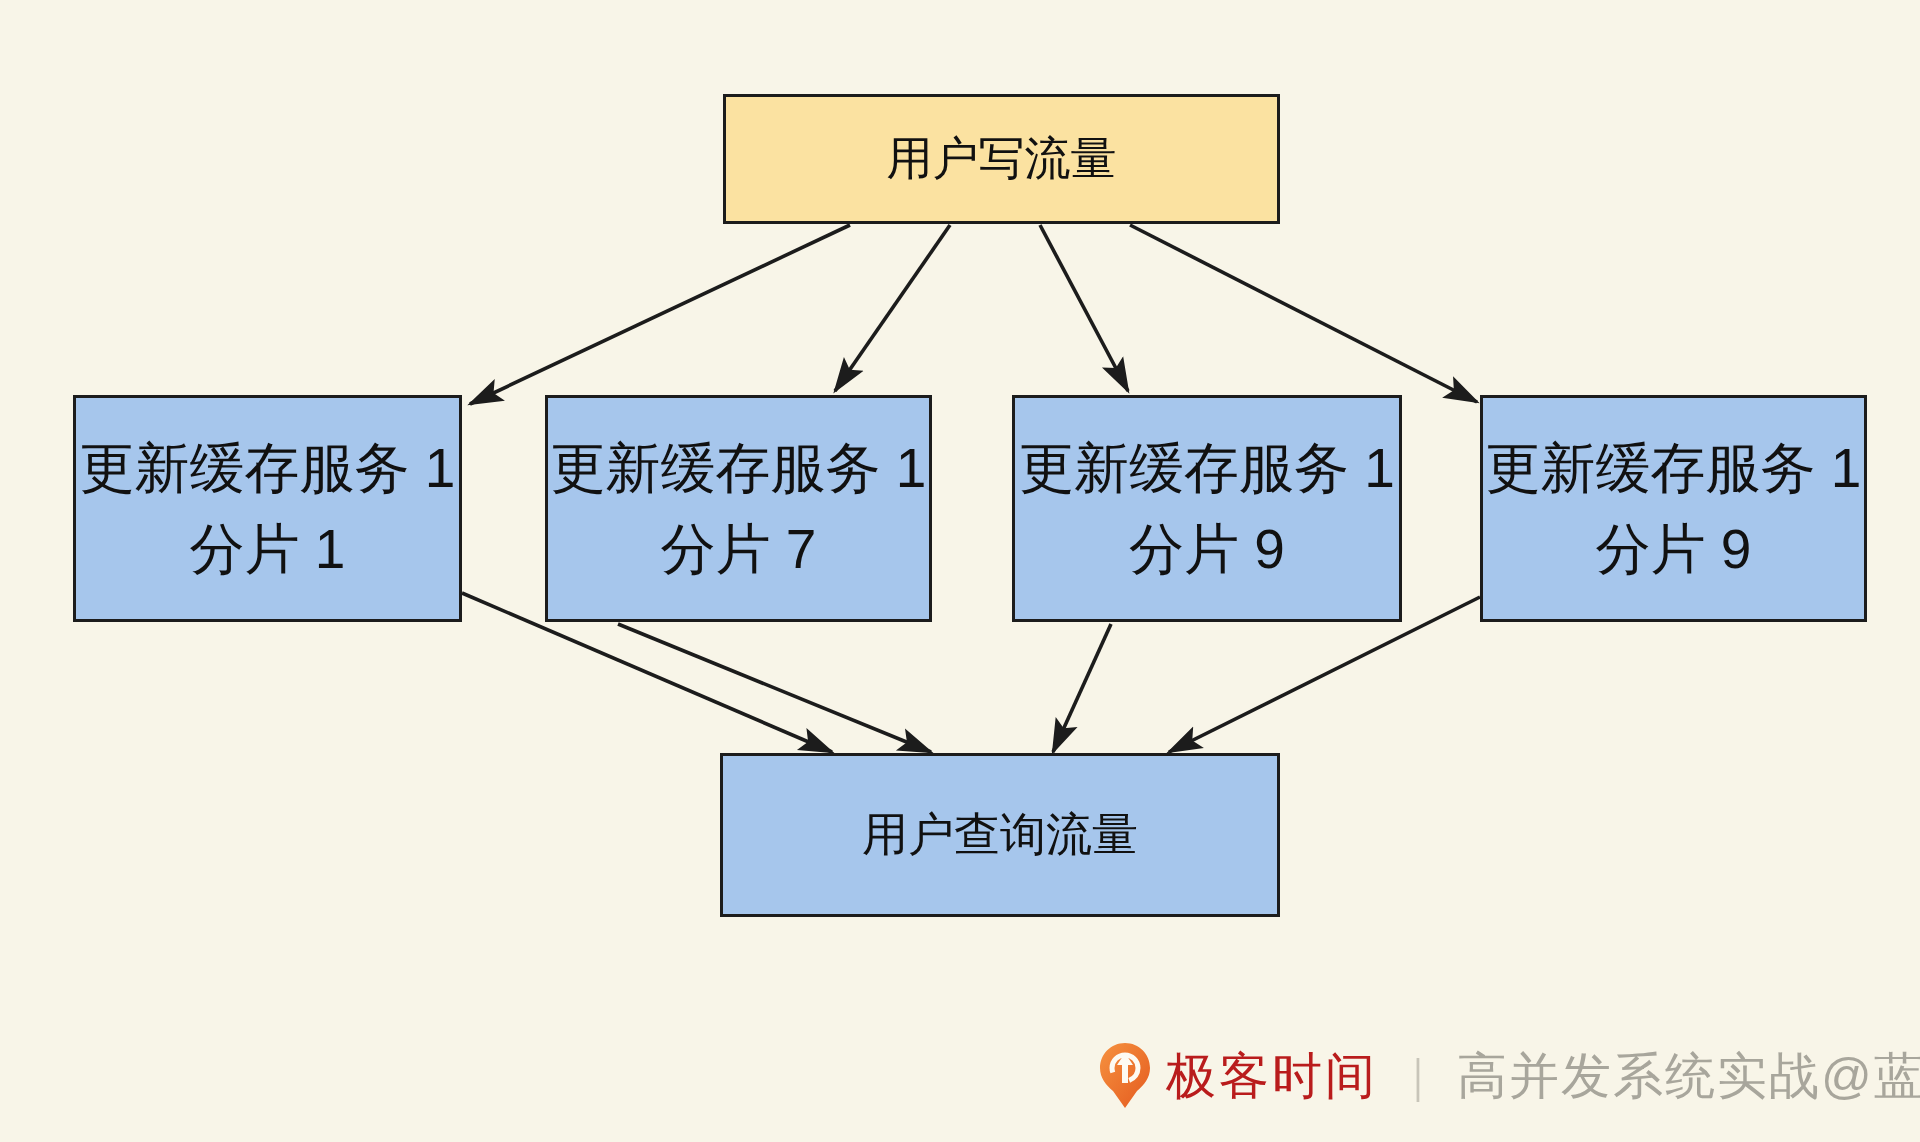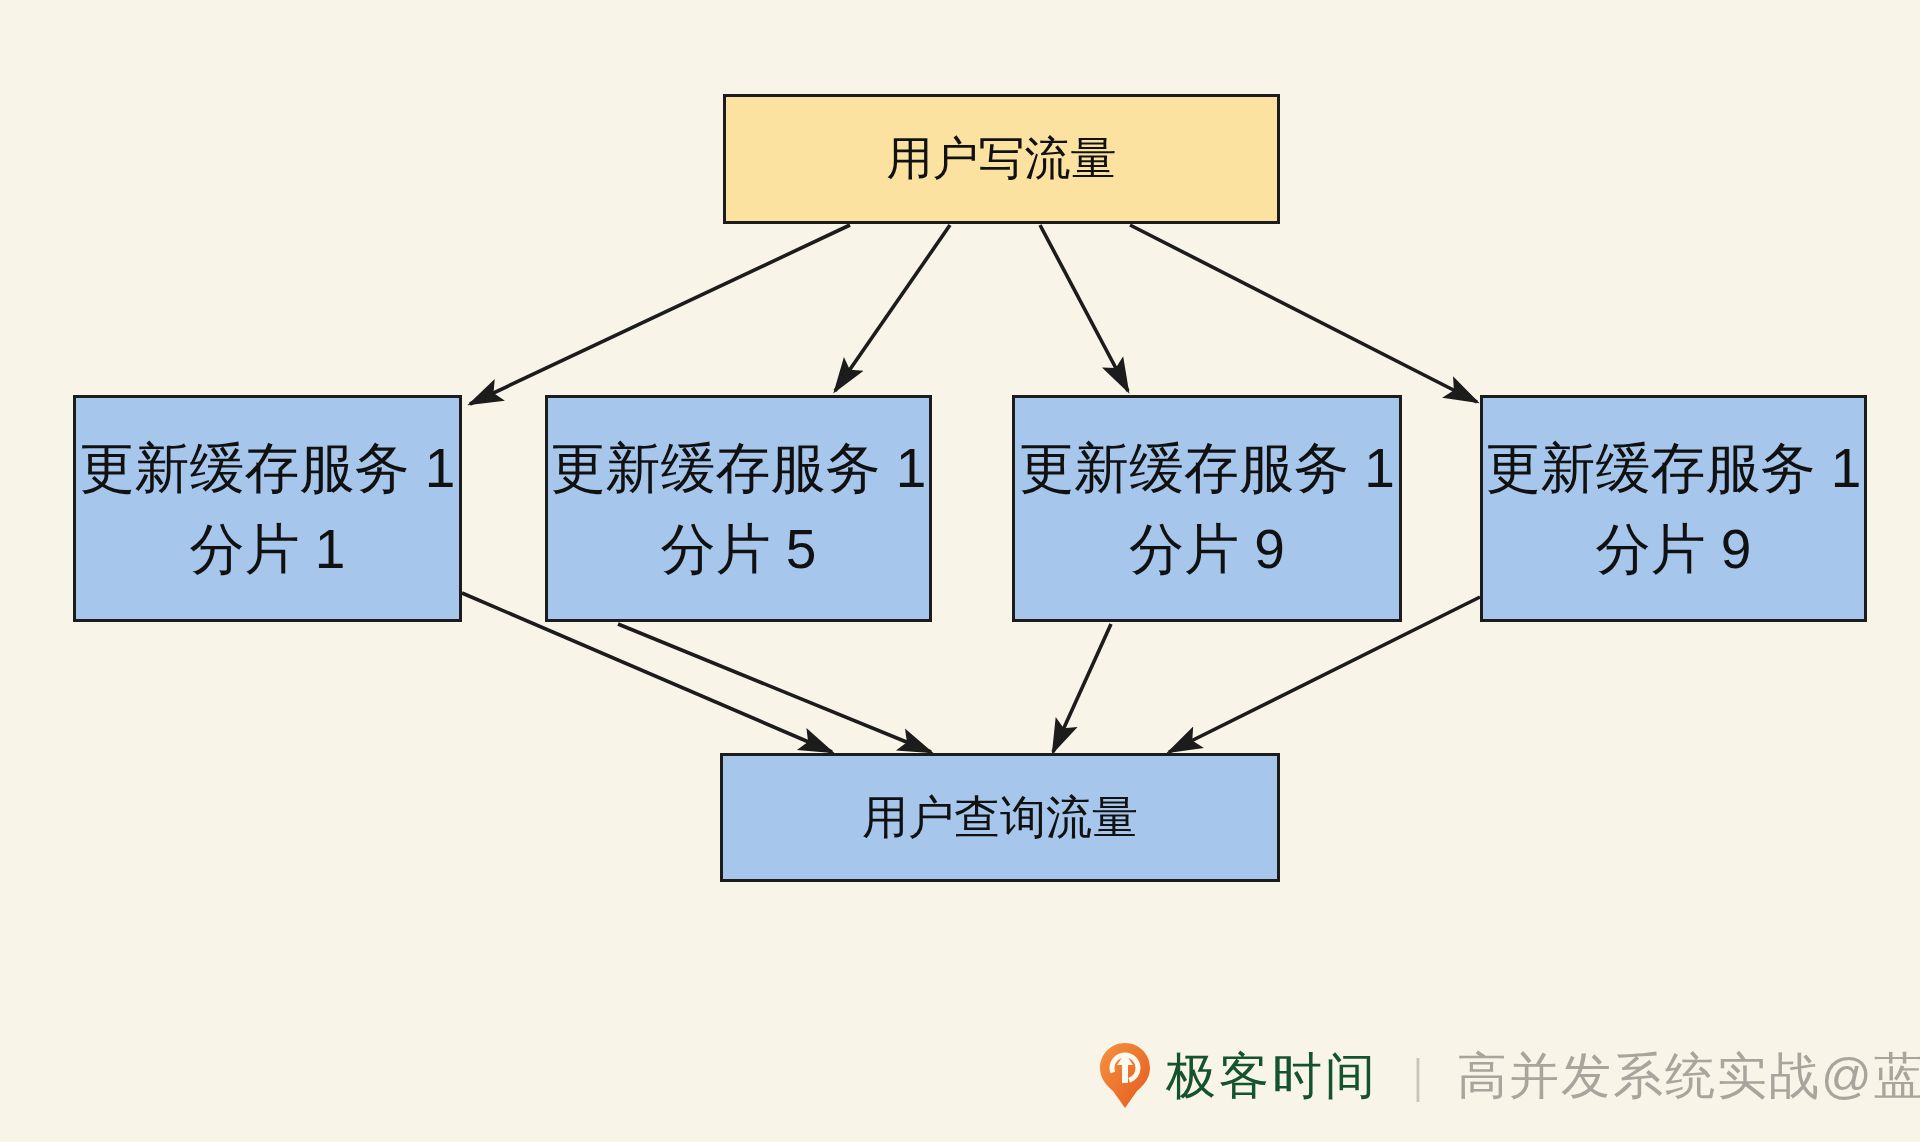--- a/index.html
+++ b/index.html
@@ -30,21 +30,21 @@
     flex-direction: column;
     align-items: center;
     justify-content: center;
     color: #111111;
     text-align: center;
   }
   .node.yellow { background: #fbe2a1; }
   .node.blue   { background: #a6c6ec; }
 
   .node-top    { left: 723px;  top: 94px;  width: 557px; height: 130px; font-size: 46px; }
-  .node-bottom { left: 720px;  top: 753px; width: 560px; height: 129px; font-size: 46px; }
+  .node-bottom { left: 720px;  top: 753px; width: 560px; height: 164px; font-size: 46px; }
 
   .node-shard  { top: 395px; height: 227px; font-size: 55px; }
   .node-shard .line { line-height: 1.0; }
   .node-shard .line + .line { margin-top: 26px; text-align: center; }
   .node-shard-1 { left: 73px;   width: 389px; }
   .node-shard-2 { left: 545px;  width: 387px; }
   .node-shard-3 { left: 1012px; width: 390px; }
   .node-shard-4 { left: 1480px; width: 387px; }
 
   .watermark {
@@ -52,21 +52,21 @@
     left: 1098px;
     top: 1038px;
     height: 76px;
     display: flex;
     align-items: center;
     gap: 14px;
     user-select: none;
   }
   .watermark .brand {
     font-size: 50px;
-    color: #14532d;
+    color: #b91c1c;
     letter-spacing: 3px;
     white-space: nowrap;
   }
   .watermark .divider {
     font-size: 44px;
     color: #c8c5b9;
     font-weight: 300;
     margin: 0 4px;
   }
   .watermark .credit {
@@ -104,21 +104,21 @@
     <span class="line">用户写流量</span>
   </div>
 
   <div class="node blue node-shard node-shard-1">
     <span class="line">更新缓存服务 1</span>
     <span class="line">分片 1</span>
   </div>
 
   <div class="node blue node-shard node-shard-2">
     <span class="line">更新缓存服务 1</span>
-    <span class="line">分片 5</span>
+    <span class="line">分片 7</span>
   </div>
 
   <div class="node blue node-shard node-shard-3">
     <span class="line">更新缓存服务 1</span>
     <span class="line">分片 9</span>
   </div>
 
   <div class="node blue node-shard node-shard-4">
     <span class="line">更新缓存服务 1</span>
     <span class="line">分片 9</span>

